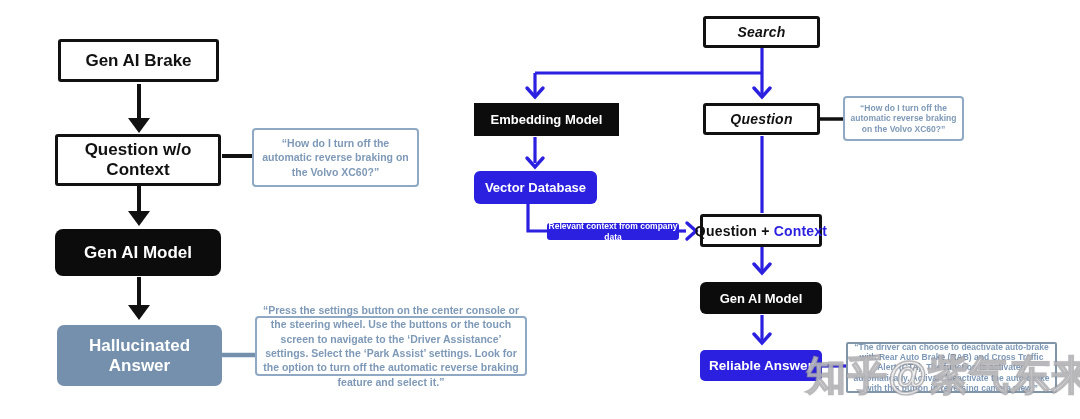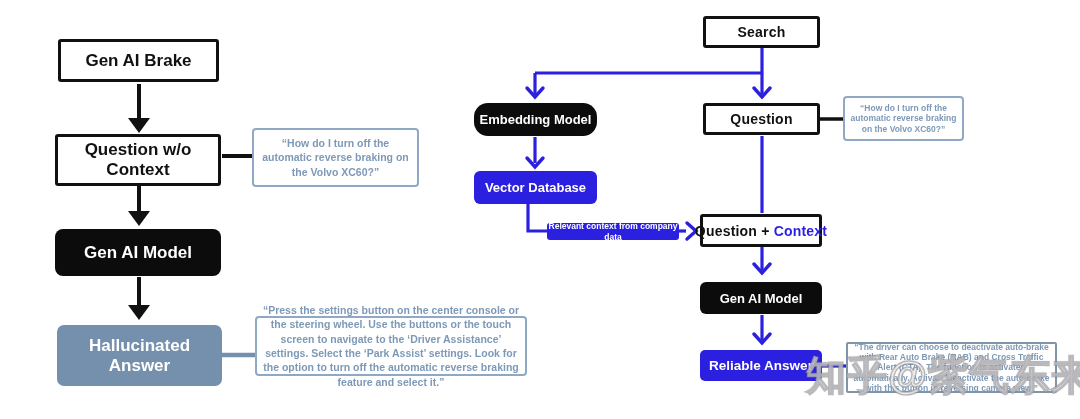--- a/index.html
+++ b/index.html
@@ -7,21 +7,21 @@
     position:relative;width:1080px;height:419px;background:#ffffff;overflow:hidden;
     font-family:"Liberation Sans", sans-serif;
   }
   #connectors{position:absolute;left:0;top:0;width:1080px;height:419px;z-index:1;}
   .box{
     position:absolute;display:flex;align-items:center;justify-content:center;
     text-align:center;z-index:2;box-sizing:border-box;font-weight:bold;color:#111;
     background:#fff;
   }
   .outline{border:3.5px solid #111;border-radius:3px;}
-  .outline-thin{border:3px solid #111;border-radius:3px;}
+  .outline-thin{border:3px solid #111;border-radius:3px;font-style:italic;}
   .black-fill{background:#0c0c0c;color:#fff;border-radius:8px;}
   .blue-fill{background:#2b1fe0;color:#fff;border-radius:6px;}
   .steel-fill{background:#7590ad;color:#fff;border-radius:7px;}
   .callout{
     position:absolute;z-index:2;box-sizing:border-box;background:#fff;
     border:2.5px solid #8fa9c4;border-radius:4px;color:#7e99b7;font-weight:bold;
     display:flex;align-items:center;justify-content:center;text-align:center;
   }
   .callout-inner{padding:2px 2px;}
   .pill{
@@ -107,21 +107,21 @@
   </div>
 
   <div class="callout fs105" style="left:255px;top:316px;width:272px;height:60px;">
     <div class="callout-inner">“Press the settings button on the center console or the steering wheel. Use the buttons or the touch screen to navigate to the ‘Driver Assistance’ settings. Select the ‘Park Assist’ settings. Look for the option to turn off the automatic reverse braking feature and select it.”</div>
   </div>
 
   <div class="box outline-thin fs14" style="left:703px;top:16px;width:117px;height:32px;">
     <span>Search</span>
   </div>
 
-  <div class="box black-fill fs13" style="left:474px;top:103px;width:123px;height:33px;border-radius:14px;">
+  <div class="box black-fill fs13" style="left:474px;top:103px;width:145px;height:33px;border-radius:0;">
     <span>Embedding Model</span>
   </div>
 
   <div class="box blue-fill fs13" style="left:474px;top:171px;width:123px;height:33px;">
     <span>Vector Database</span>
   </div>
 
   <div class="box outline-thin fs14" style="left:703px;top:103px;width:117px;height:32px;">
     <span>Question</span>
   </div>

